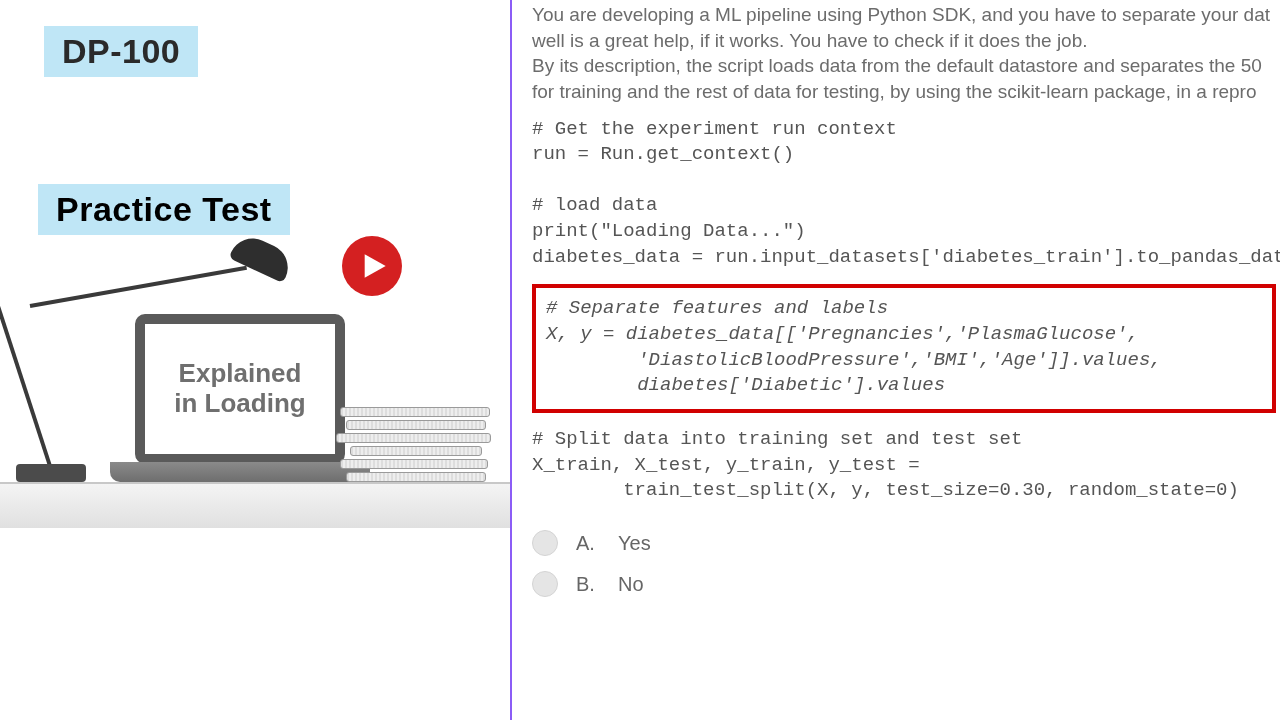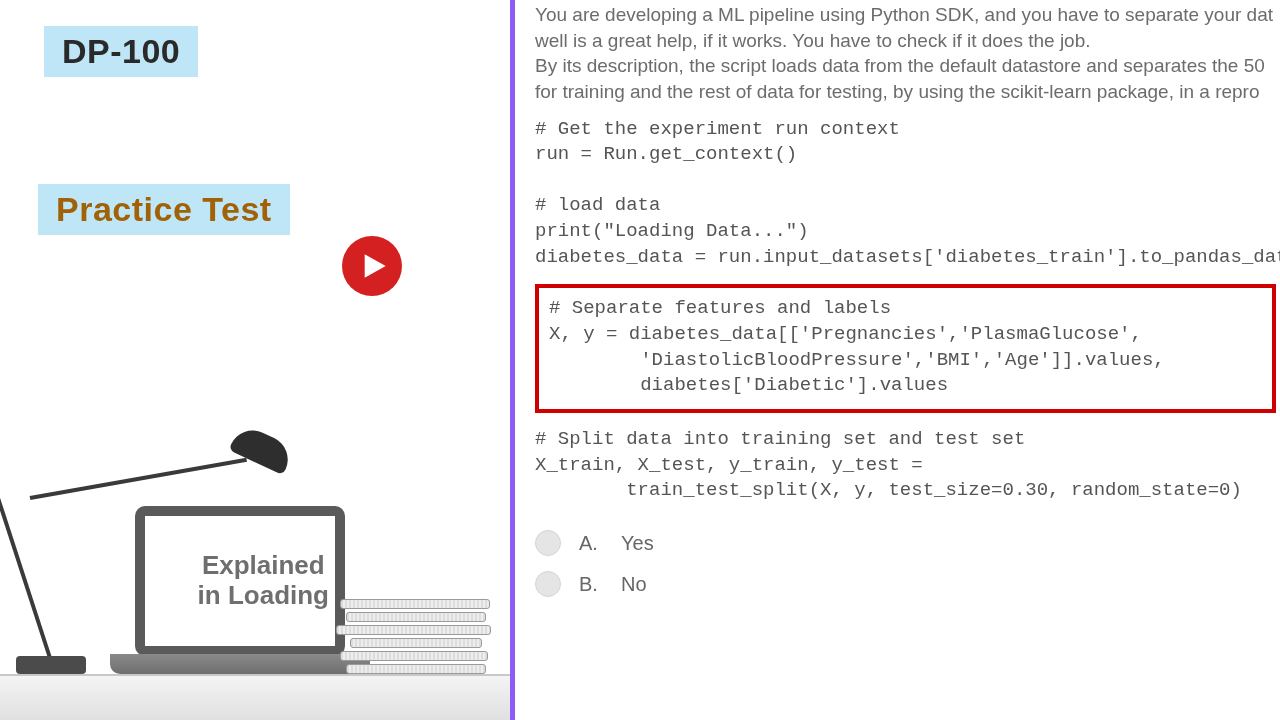--- a/index.html
+++ b/index.html
@@ -1,50 +1,50 @@
 <!DOCTYPE html>
 <html><head>
 <meta charset="utf-8">
 <style>
   * { box-sizing: border-box; margin: 0; padding: 0; }
   html, body { width: 1280px; height: 720px; overflow: hidden; font-family: Arial, Helvetica, sans-serif; background: #fff; }
   .stage { position: relative; width: 1280px; height: 720px; }
 
   
-  .left { position: absolute; left: 0; top: 0; width: 510px; height: 720px; }
+  .left { position: absolute; left: 0; top: 0; width: 510px; height: 528px; }
   .badge { position: absolute; background: #bfe6f6; padding: 6px 18px; font-weight: 700; letter-spacing: 0.5px; }
   .badge.dp  { left: 44px; top: 26px;  font-size: 34px; color: #2a2a2a; }
-  .badge.pt  { left: 38px; top: 184px; font-size: 34px; color: #a16207; }
+  .badge.pt  { left: 38px; top: 184px; font-size: 34px; color: #000000; }
   .badge.q15 { left: 38px; top: 244px; font-size: 34px; color: #111; background: #5fbedf; padding: 4px 14px; }
 
   .play { position: absolute; left: 342px; top: 236px; width: 60px; height: 60px; border-radius: 50%; background: #d42021; display: flex; align-items: center; justify-content: center; }
   .play svg { width: 28px; height: 28px; fill: #fff; margin-left: 4px; }
 
   
   .desk { position: absolute; left: 0; bottom: 0; width: 510px; height: 380px; }
   .tabletop { position: absolute; left: 0; bottom: 0; width: 510px; height: 46px; background: linear-gradient(#f4f4f4,#e0e0e0); border-top: 2px solid #c8c8c8; }
   .lampbase { position: absolute; left: 16px; bottom: 46px; width: 70px; height: 18px; background: #4b4b4b; border-radius: 4px; }
   .lamparm1 { position: absolute; left: 48px; bottom: 62px; width: 4px; height: 180px; background: #3a3a3a; transform-origin: bottom center; transform: rotate(-18deg); }
   .lamparm2 { position: absolute; left: 30px; bottom: 220px; width: 220px; height: 4px; background: #3a3a3a; transform-origin: left center; transform: rotate(-10deg); }
   .lamphead { position: absolute; left: 232px; bottom: 256px; width: 60px; height: 30px; background: #2e2e2e; border-radius: 30px 30px 8px 8px; transform: rotate(25deg); }
 
   .laptop { position: absolute; left: 110px; bottom: 46px; width: 260px; }
-  .screen { width: 210px; height: 150px; margin: 0 auto; border: 10px solid #5a5a5a; border-radius: 10px; background: #fff; display: flex; align-items: center; justify-content: flex-end; text-align: center; font-size: 26px; font-weight: 600; color: #6f6f6f; line-height: 1.15; padding: 6px; }
+  .screen { width: 210px; height: 150px; margin: 0 auto; border: 10px solid #5a5a5a; border-radius: 10px; background: #fff; display: flex; align-items: center; justify-content: center; text-align: center; font-size: 26px; font-weight: 600; color: #6f6f6f; line-height: 1.15; padding: 6px; }
   .kbd { width: 260px; height: 20px; background: linear-gradient(#8a8a8a,#6e6e6e); border-radius: 0 0 10px 10px; margin-top: -2px; }
 
   .books { position: absolute; right: 20px; bottom: 46px; width: 150px; }
   .book { height: 10px; border: 1px solid #9a9a9a; border-radius: 3px; margin-top: 3px; background: repeating-linear-gradient(90deg,#ddd,#ddd 2px,#eee 2px,#eee 4px); }
   .book.w1{width:150px}.book.w2{width:140px;margin-left:6px}.book.w3{width:155px;margin-left:-4px}.book.w4{width:132px;margin-left:10px}.book.w5{width:148px}
 
   
-  .right { position: absolute; left: 510px; top: 0; width: 770px; height: 720px; border-left: 5px solid #8b5cf6; padding: 0 0 0 20px; color: #6c6c6c; font-size: 19px; line-height: 1.35; }
+  .right { position: absolute; left: 510px; top: 0; width: 770px; height: 720px; border-left: 2px solid #8b5cf6; padding: 0 0 0 20px; color: #6c6c6c; font-size: 19px; line-height: 1.35; }
   .intro { padding-top: 2px; padding-right: 0; }
   pre.code { font-family: "Courier New", Consolas, monospace; font-size: 19px; color: #555; white-space: pre; margin-top: 12px; }
   .hlbox { border: 4px solid #d10000; padding: 8px 10px 10px 10px; margin: 14px 4px 14px 0; }
-  .hlbox pre { font-family: "Courier New", Consolas, monospace; font-size: 19px; color: #555; white-space: pre; }
+  .hlbox pre { font-family: "Courier New", Consolas, monospace; font-size: 19px; color: #555; white-space: pre; font-style: italic; }
   .answers { margin-top: 26px; }
   .ans { display: flex; align-items: center; gap: 18px; margin: 14px 0; color: #666; font-size: 20px; }
   .radio { width: 26px; height: 26px; border-radius: 50%; background: #e5e5e5; border: 1px solid #d4d4d4; flex: 0 0 26px; }
   .lab { width: 24px; }
 </style>
 </head>
 <body>
 
 <div class="stage">
 

